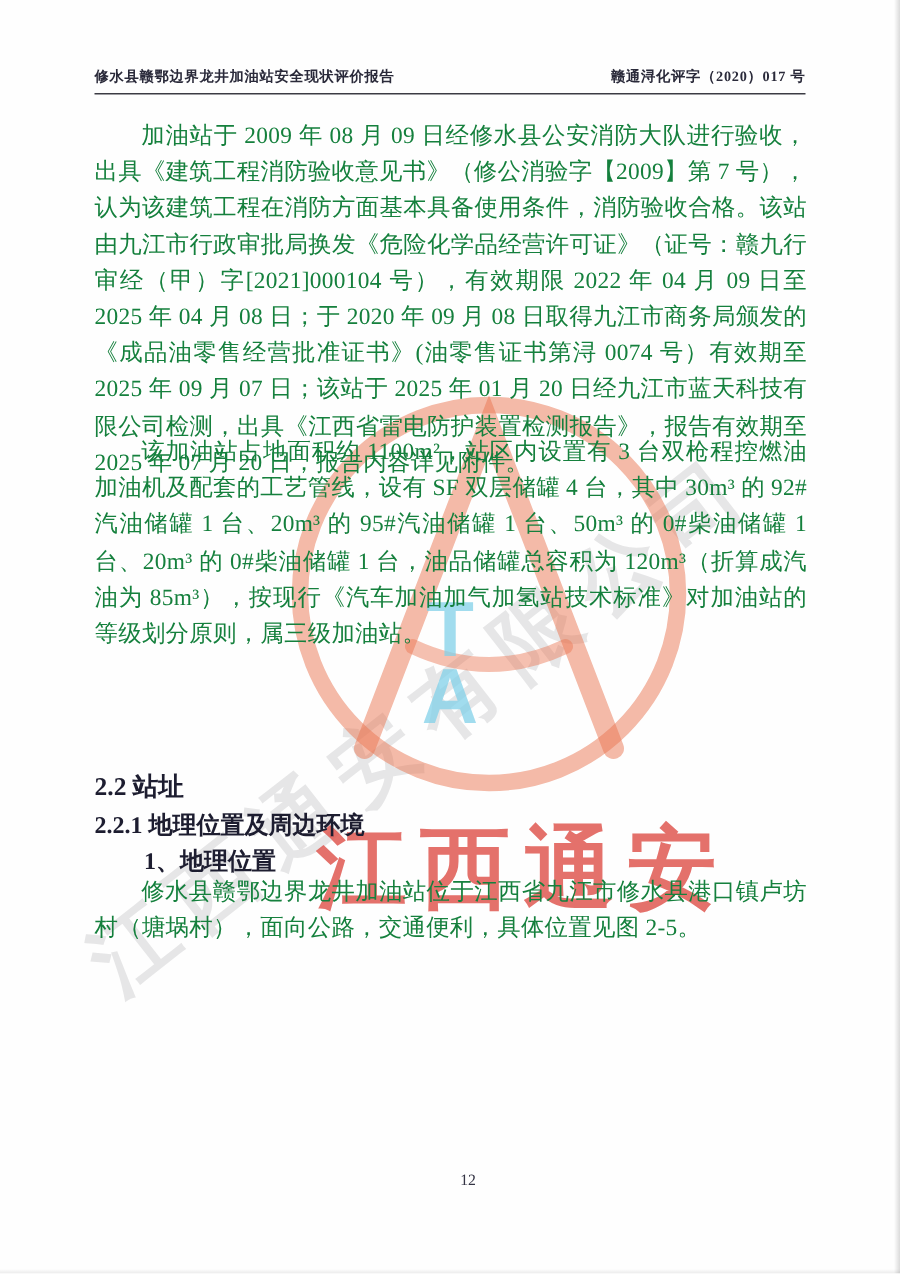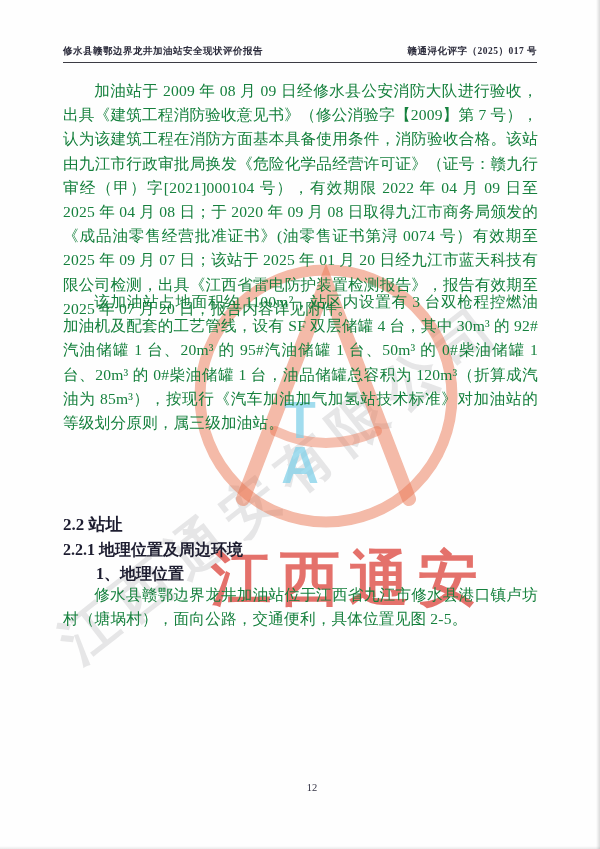--- a/index.html
+++ b/index.html
@@ -60,21 +60,21 @@
 
   <div class="wm wm-ta">
     <div>T</div>
     <div>A</div>
   </div>
 
   <div class="wm wm-red">江西通安</div>
 
   <div class="header">
     <span>修水县赣鄂边界龙井加油站安全现状评价报告</span>
-    <span>赣通浔化评字（2025）017 号</span>
+    <span>赣通浔化评字（2020）017 号</span>
   </div>
   <div class="header-rule"></div>
 
   <div class="para" style="top:79px;">加油站于 2009 年 08 月 09 日经修水县公安消防大队进行验收，出具《建筑工程消防验收意见书》（修公消验字【2009】第 7 号），认为该建筑工程在消防方面基本具备使用条件，消防验收合格。该站由九江市行政审批局换发《危险化学品经营许可证》（证号：赣九行审经（甲）字[2021]000104 号），有效期限 2022 年 04 月 09 日至 2025 年 04 月 08 日；于 2020 年 09 月 08 日取得九江市商务局颁发的《成品油零售经营批准证书》(油零售证书第浔 0074 号）有效期至 2025 年 09 月 07 日；该站于 2025 年 01 月 20 日经九江市蓝天科技有限公司检测，出具《江西省雷电防护装置检测报告》，报告有效期至 2025 年 07 月 20 日，报告内容详见附件。</div>
 
   <div class="para" style="top:290px;">该加油站占地面积约 1100m²，站区内设置有 3 台双枪程控燃油加油机及配套的工艺管线，设有 SF 双层储罐 4 台，其中 30m³ 的 92#汽油储罐 1 台、20m³ 的 95#汽油储罐 1 台、50m³ 的 0#柴油储罐 1 台、20m³ 的 0#柴油储罐 1 台，油品储罐总容积为 120m³（折算成汽油为 85m³），按现行《汽车加油加气加氢站技术标准》对加油站的等级划分原则，属三级加油站。</div>
 
 
   <div class="heading h-major" style="top:513px;">2.2 站址</div>
 

